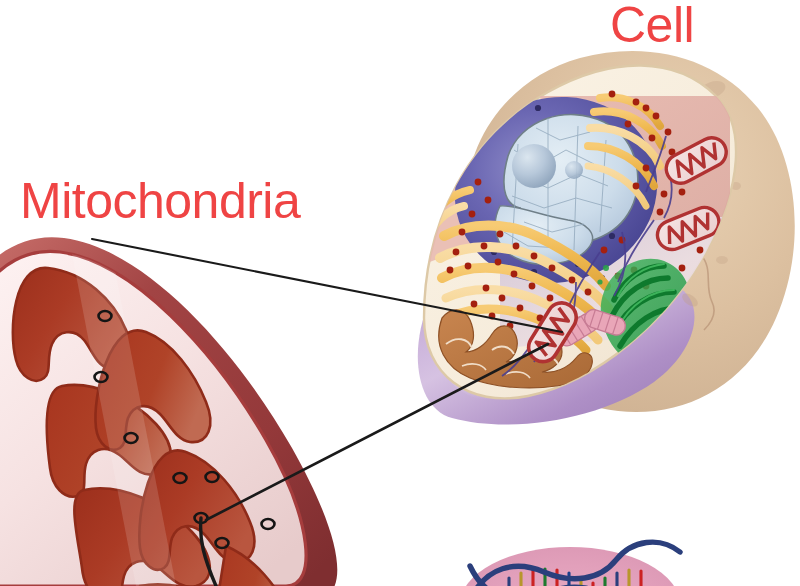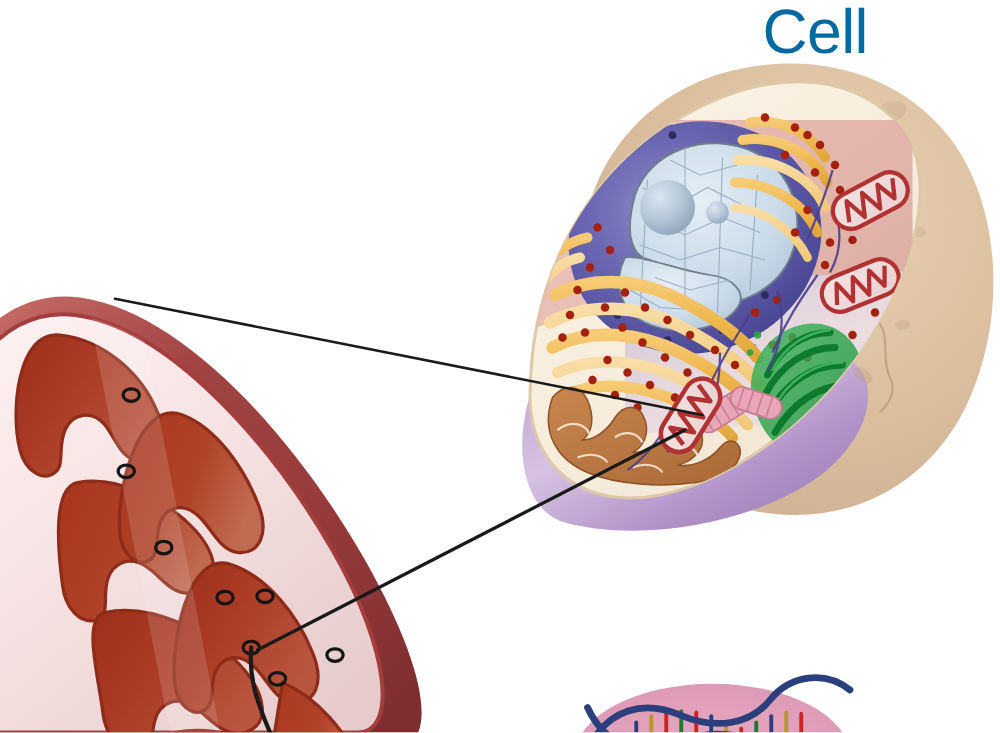--- a/index.html
+++ b/index.html
@@ -10,21 +10,21 @@
   #canvas {
     position: relative;
     width: 800px;
     height: 586px;
     background: #ffffff;
     overflow: hidden;
     font-family: "Liberation Sans", sans-serif;
   }
   .label {
     position: absolute;
-    color: #0369a1;
+    color: #ef4444;
     font-family: "Liberation Sans", sans-serif;
     font-weight: 400;
     white-space: nowrap;
     letter-spacing: -0.5px;
   }
   #label-mitochondria {
     left: 20px;
     top: 176px;
     font-size: 50px;
     line-height: 50px;
@@ -537,14 +537,15 @@
         <line x1="548" y1="344" x2="206" y2="520" stroke="#1a1a1a" stroke-width="2.6" stroke-linecap="round"></line>
         <path d="M201,518 C199,540 204,558 216,586" stroke="#1a1a1a" stroke-width="3.4" fill="none" stroke-linecap="round"></path>
         <path d="M352,586 L470,586" stroke="#1a1a1a" stroke-width="0" fill="none"></path>
       </g>
 
     </g>
   </svg>
 
   <div class="label" id="label-cell">Cell</div>
 
+  <div class="label" id="label-mitochondria">Mitochondria</div>
 
 </div>
 
 </body></html>

